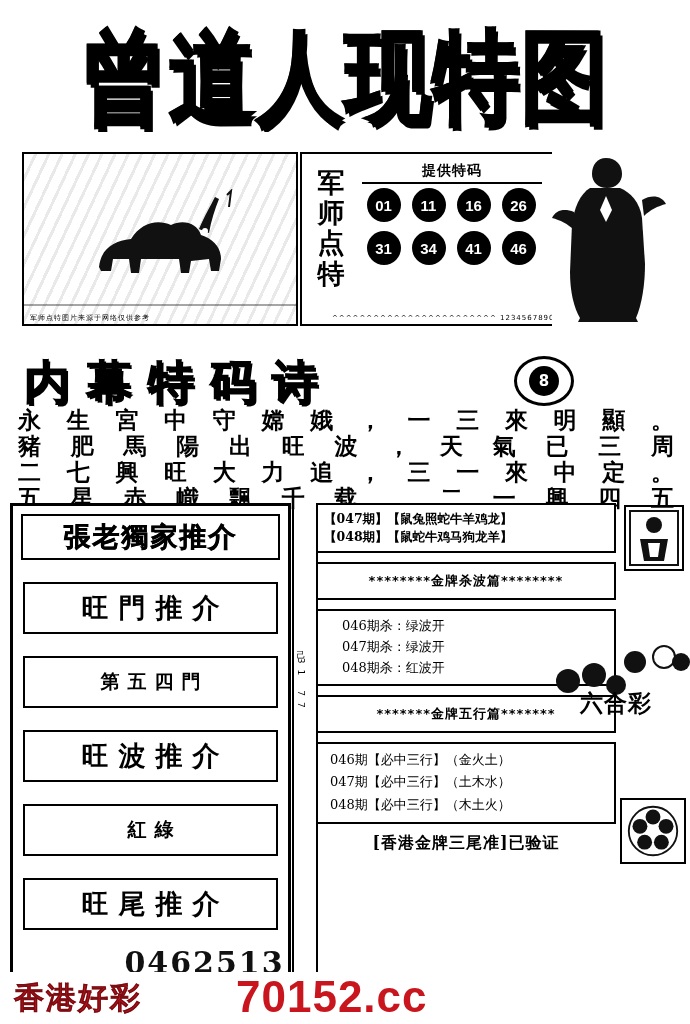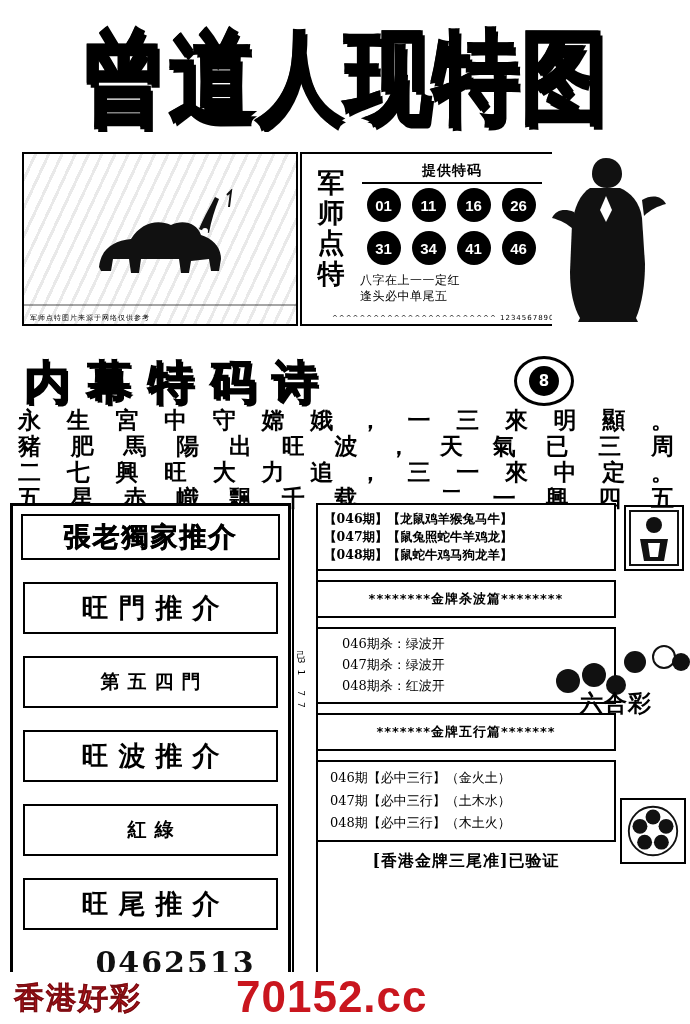--- a/index.html
+++ b/index.html
@@ -136,21 +136,21 @@
   .lc-cell{
     margin:22px 10px;height:48px;border:2px solid #000;
     display:flex;align-items:center;justify-content:center;
     font-family:"DejaVu Serif","Liberation Serif",serif;
     font-weight:bold;font-size:27px;letter-spacing:10px;text-indent:10px;
   }
   .lc-cell.small{font-size:19px;letter-spacing:8px;text-indent:8px;}
   .lc-footer{
     position:absolute;left:0;bottom:-4px;width:325px;text-align:center;
     font-family:"DejaVu Serif","Liberation Serif",serif;
-    font-weight:bold;font-size:30px;letter-spacing:2px;color:#111;
+    font-weight:bold;font-size:30px;letter-spacing:2px;color:#111;padding-left:29px;
   }
 
   
   .vstrip{
     position:absolute;left:292px;top:503px;width:22px;height:470px;
     border-left:2px solid #000;border-right:2px solid #000;
     font-size:9px;text-align:center;
   }
   .vstrip div{margin-top:140px;writing-mode:vertical-rl;letter-spacing:6px;}
 
@@ -247,24 +247,20 @@
           <div class="ball">16</div>
           <div class="ball">26</div>
         </div>
         <div class="ballrow">
           <div class="ball">31</div>
           <div class="ball">34</div>
           <div class="ball">41</div>
           <div class="ball">46</div>
         </div>
       </div>
-      <div class="poem">
-        <div>八字在上一一定红</div>
-        <div>逢头必中单尾五</div>
-      </div>
       <div class="tiny">^^^^^^^^^^^^^^^^^^^^^^^^ 1234567890 ^ ^ ^ ^</div>
     </div>
 
     <div class="hero-right">
       <svg viewBox="0 0 118 170" width="118" height="170">
         <path d="M56 6 C66 6 72 13 72 22 C72 30 66 36 57 36 C48 36 42 30 42 22 C42 13 47 6 56 6 Z" fill="#111"></path>
         <path d="M40 36 C30 42 24 56 22 72 L20 120 C20 140 24 156 30 166 L86 166
                  C92 152 95 132 95 112 L92 66 C90 50 80 40 70 36 Z" fill="#111"></path>
         <path d="M92 48 C102 42 112 44 116 52 C108 54 100 58 94 64 Z" fill="#111"></path>
         <path d="M24 60 C14 56 6 58 2 66 C10 68 18 72 24 78 Z" fill="#111"></path>
@@ -353,21 +349,20 @@
     <div class="lc-cell">旺尾推介</div>
     <div class="lc-footer">0462513</div>
   </div>
 
   <div class="vstrip">
     <div>己 31 77</div>
   </div>
 
   <div class="right-col">
     <div class="rc-box">
-      <div class="rc-line">【046期】【龙鼠鸡羊猴兔马牛】</div>
       <div class="rc-line">【047期】【鼠兔照蛇牛羊鸡龙】</div>
       <div class="rc-line">【048期】【鼠蛇牛鸡马狗龙羊】</div>
     </div>
 
     <div class="rc-box">
       <div class="rc-banner">********金牌杀波篇********</div>
     </div>
 
     <div class="rc-box">
       <div class="rc-kill">046期杀：绿波开</div>

